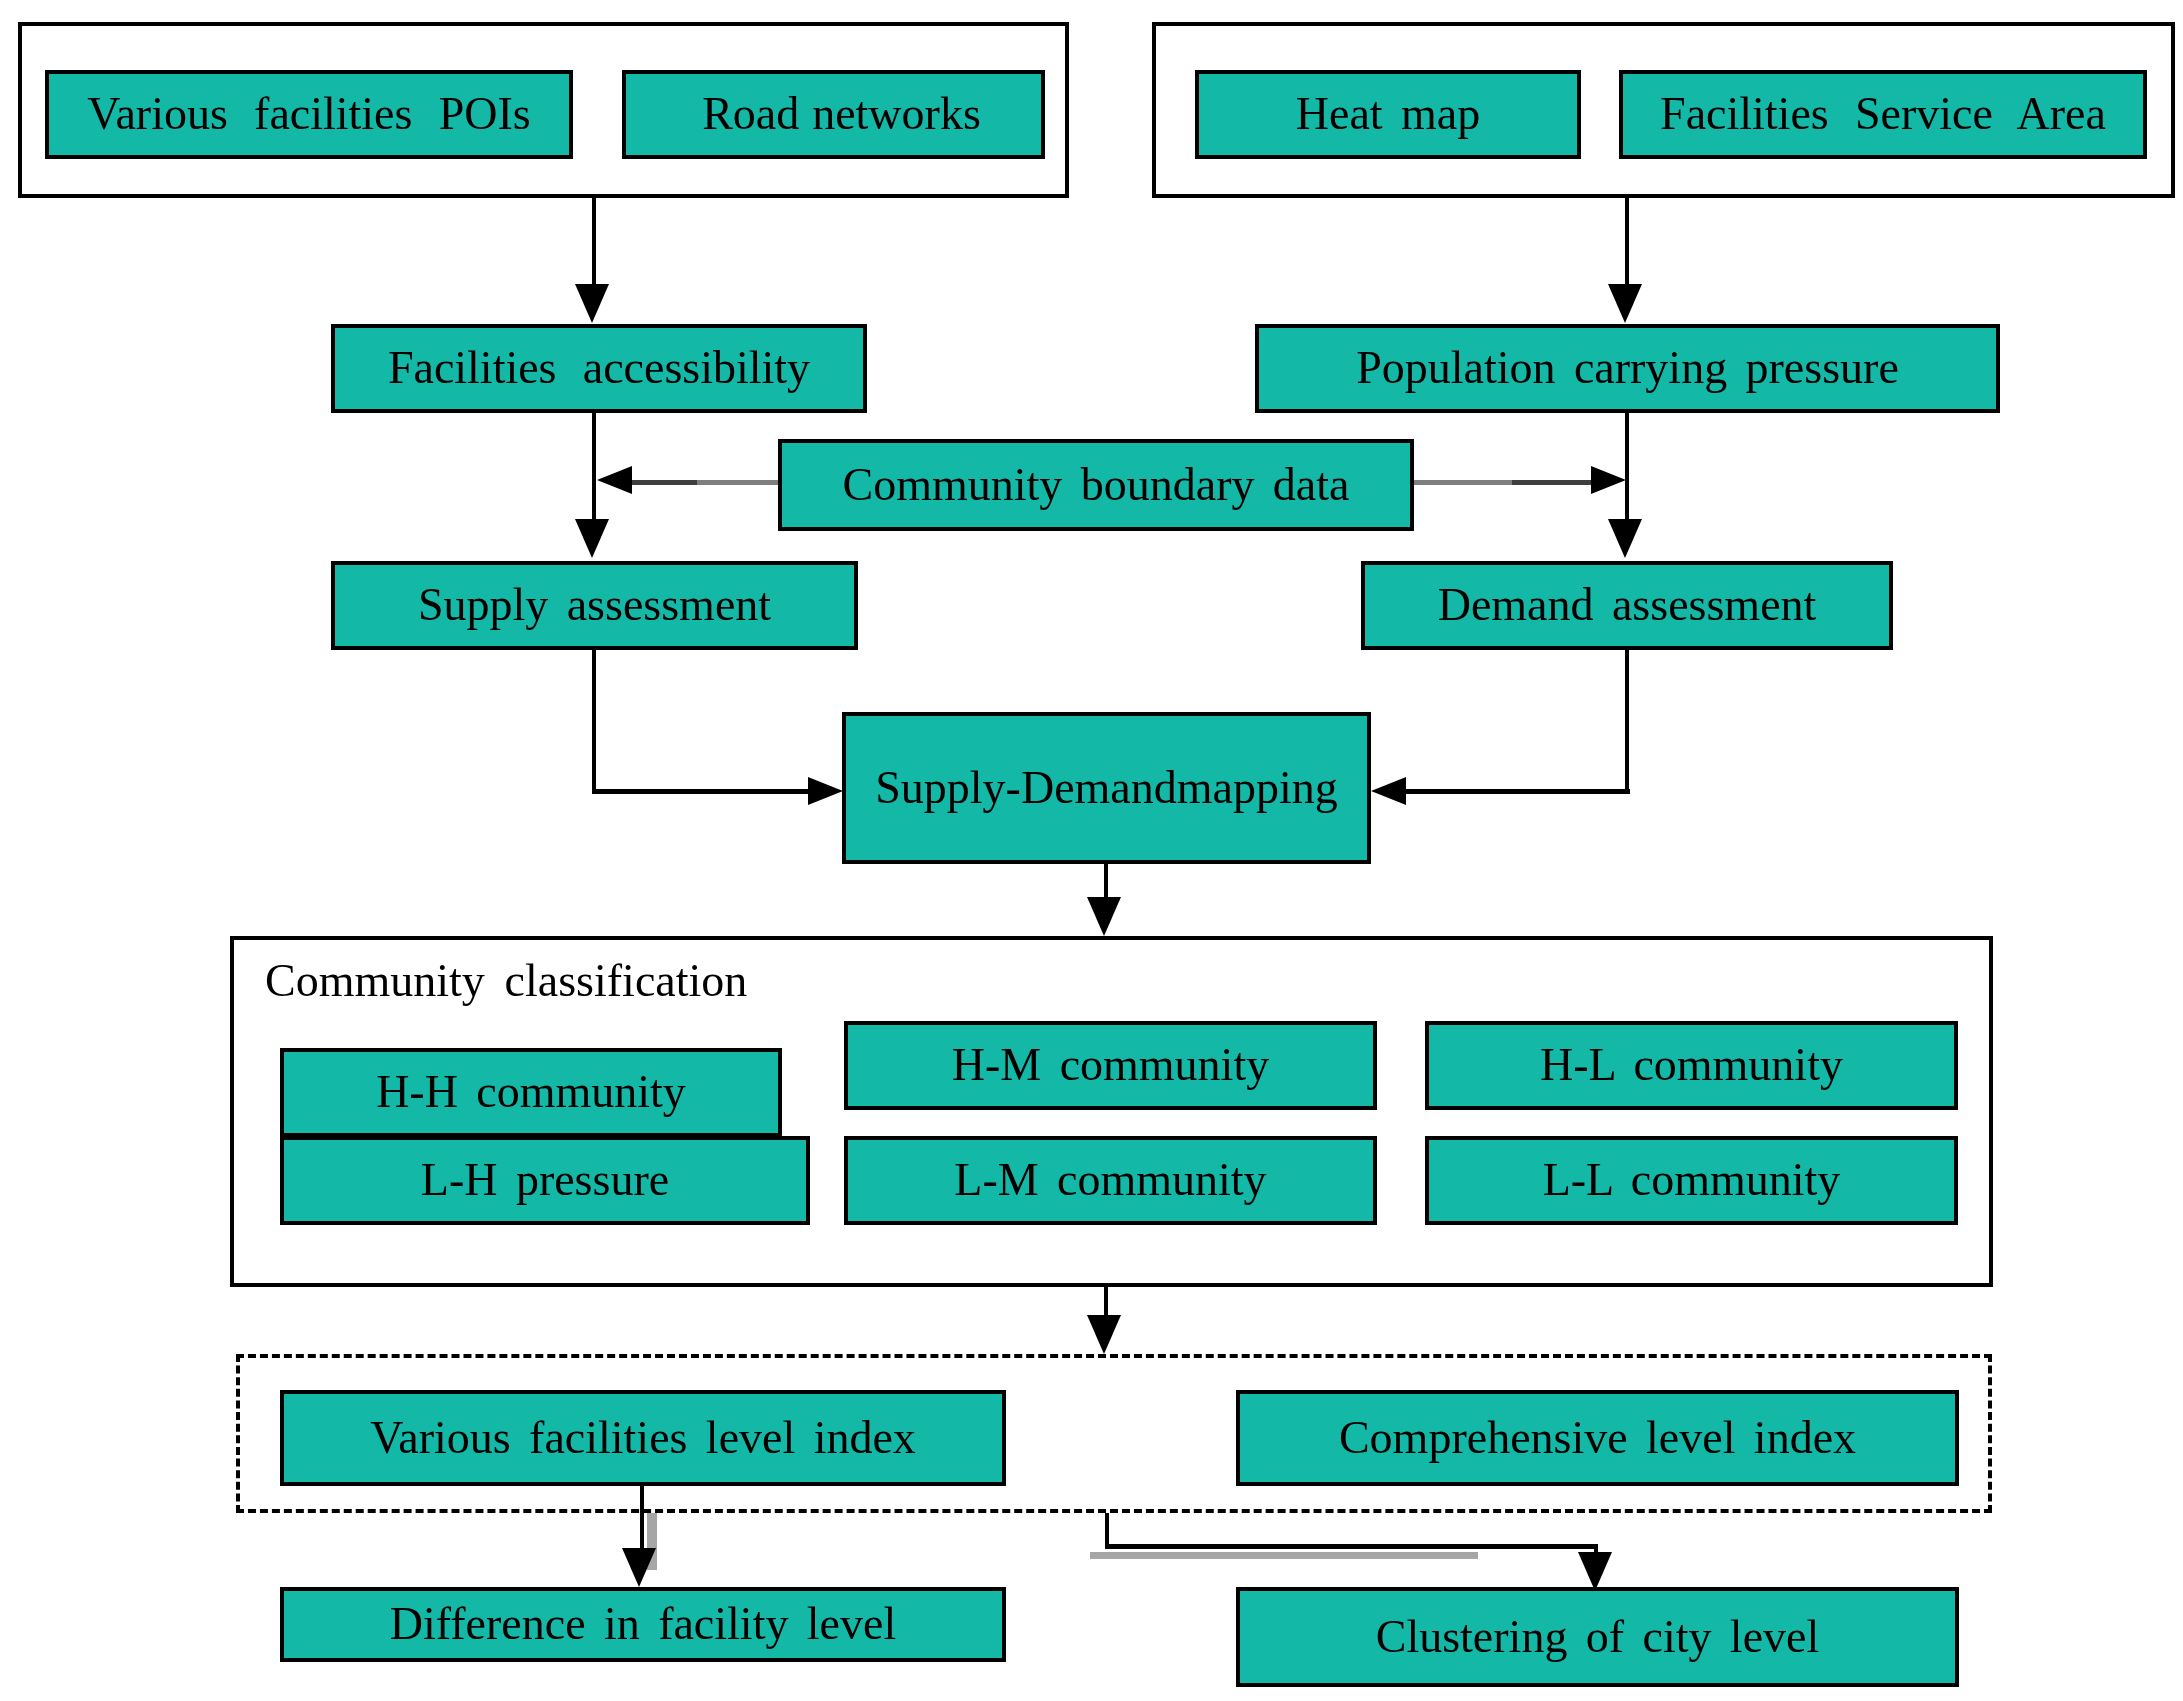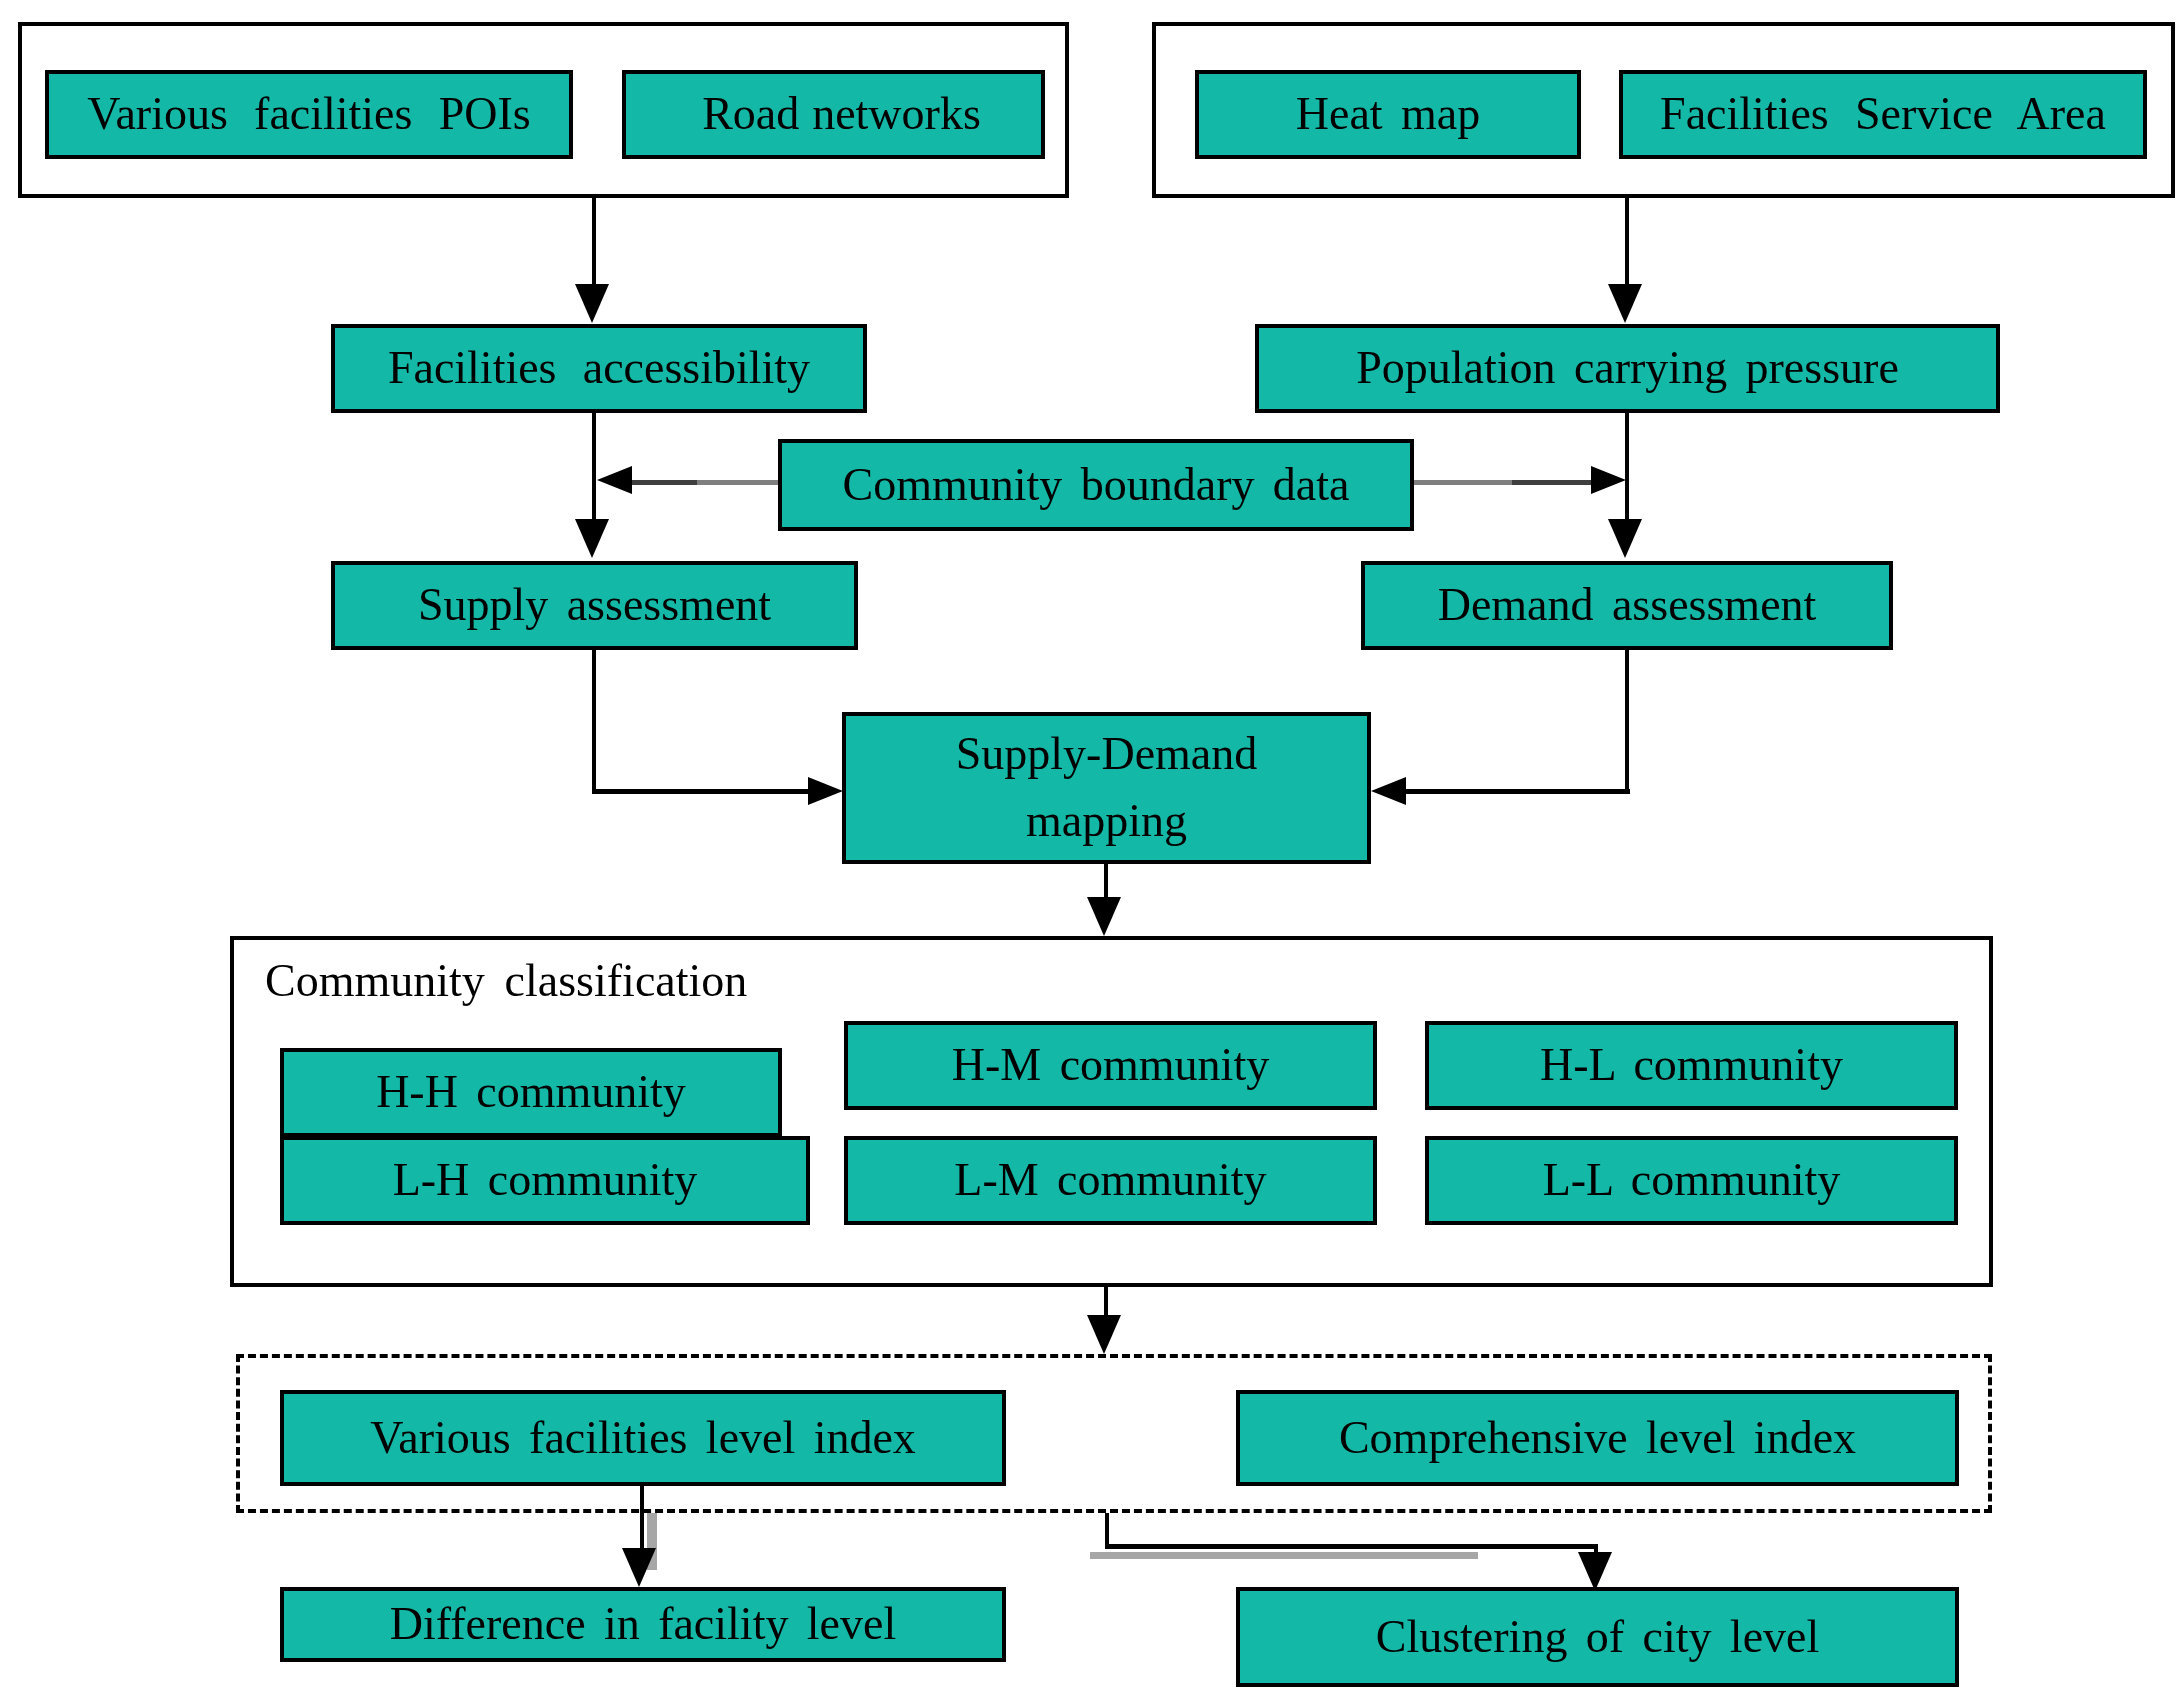--- a/index.html
+++ b/index.html
@@ -37,21 +37,21 @@
   .ws-wide{word-spacing:.32em;}
   .ws-none{word-spacing:.03em;padding-left:16px;}
   .vline,.hline{position:absolute;background:var(--ink,#000);}
   .shadow{position:absolute;}
   .head{position:absolute;width:0;height:0;}
   .head.down{border-left:17.6px solid transparent;border-right:17.6px solid transparent;border-top:39px solid var(--ink,#000);}
   .head.right{border-top:14px solid transparent;border-bottom:14px solid transparent;border-left:35px solid var(--ink,#000);}
   .head.left{border-top:14px solid transparent;border-bottom:14px solid transparent;border-right:35px solid var(--ink,#000);}
   .grad-dark-gray{background:linear-gradient(to right,var(--conn-dark,#3f3f3f) 0%,var(--conn-dark,#3f3f3f) 45%,var(--conn-gray,#7f7f7f) 45%,var(--conn-gray,#7f7f7f) 100%);}
   .grad-gray-dark{background:linear-gradient(to right,var(--conn-gray,#7f7f7f) 0%,var(--conn-gray,#7f7f7f) 55%,var(--conn-dark,#3f3f3f) 55%,var(--conn-dark,#3f3f3f) 100%);}
-  .two-line{flex-direction:column;line-height:1.45;}
+  .two-line{flex-direction:row;line-height:1.45;}
 </style>
 </head>
 <body>
 
 <div id="canvas">
 
   <div class="container" style="left:17.6px;top:22px;width:1051px;height:176px"></div>
   <div class="box ws-wide" style="left:45px;top:70px;width:528px;height:89px">Various facilities POIs</div>
   <div class="box ws-none" style="left:622px;top:70px;width:423px;height:89px">Road networks</div>
 
@@ -97,21 +97,21 @@
   </div>
 
   <div class="vline" style="left:1104px;top:864px;width:4px;height:35px"></div>
   <div class="head down" style="left:1087px;top:897px"></div>
 
   <div class="container" style="left:230px;top:936px;width:1763px;height:351px"></div>
   <div class="group-label" style="left:265px;top:954px">Community classification</div>
   <div class="box" style="left:280px;top:1048px;width:502px;height:89px">H-H community</div>
   <div class="box" style="left:1425px;top:1021px;width:533px;height:89px">H-L community</div>
   <div class="box" style="left:844px;top:1021px;width:533px;height:89px">H-M community</div>
-  <div class="box" style="left:280px;top:1136px;width:530px;height:89px">L-H community</div>
+  <div class="box" style="left:280px;top:1136px;width:530px;height:89px">L-H pressure</div>
   <div class="box" style="left:844px;top:1136px;width:533px;height:89px">L-M community</div>
   <div class="box" style="left:1425px;top:1136px;width:533px;height:89px">L-L community</div>
 
   <div class="vline" style="left:1104px;top:1287px;width:4px;height:30px"></div>
   <div class="head down" style="left:1087px;top:1315px"></div>
 
   <div class="container dashed" style="left:236px;top:1354px;width:1756px;height:159px"></div>
   <div class="box" style="left:280px;top:1390px;width:726px;height:96px">Various facilities level index</div>
   <div class="box" style="left:1236px;top:1390px;width:723px;height:96px">Comprehensive level index</div>
 

